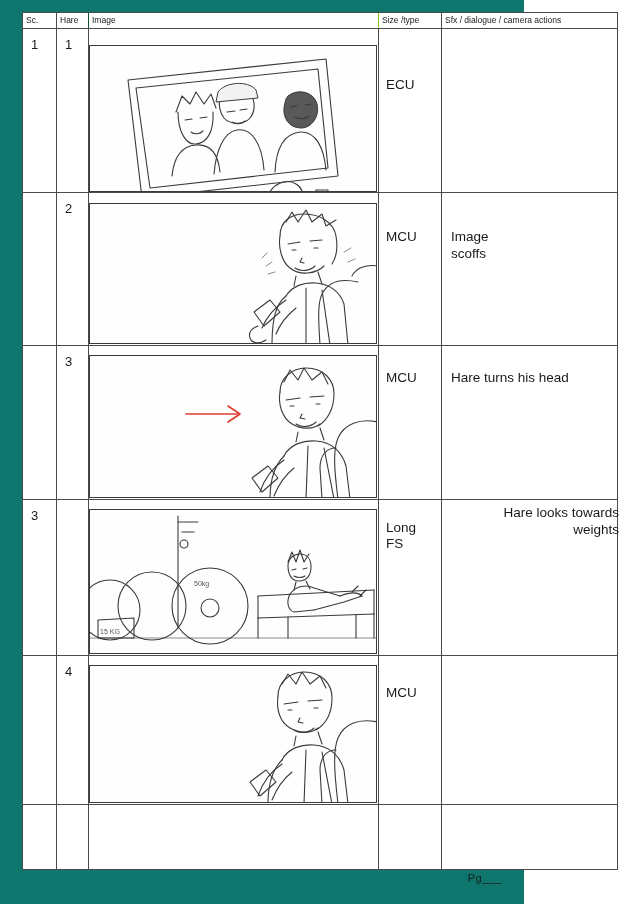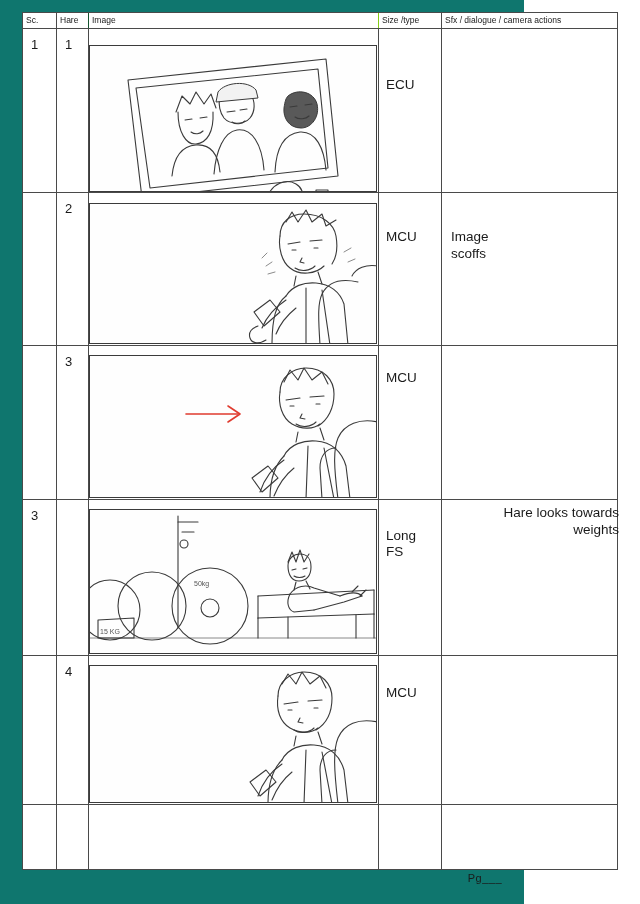--- a/index.html
+++ b/index.html
@@ -238,20 +238,21 @@
         <path class="sk-thin" d="M176 62 l6 -4 M178 70 l7 -2 M172 54 l5 -5"></path>
         <path class="sk-thin" d="M254 48 l7 -4 M258 58 l7 -3"></path>
       </svg>
     </div>
     <div class="row-sep" style="top:332px;"></div>
 
     <div class="row" style="top:333px; height:153px;">
       <div class="cell-sc"></div>
       <div class="cell-shot">3</div>
       <div class="cell-size" style="top:24px;">MCU</div>
+      <div class="cell-sfx" style="top:23px;">Hare turns his head</div>
     </div>
     <div class="frame" style="left:66px; top:342px; width:288px; height:143px;">
       <svg width="288" height="143" viewBox="0 0 288 143">
 
         <path class="sk" d="M288 66 C270 62 254 68 248 82 C243 94 244 112 248 143"></path>
         <path class="sk" d="M246 92 C236 92 230 100 230 112 L232 143"></path>
 
         <path class="sk" d="M194 26 L200 14 L208 24 L214 12 L222 24 L232 16 L238 28"></path>
         <path class="sk" d="M190 36 C190 22 202 12 216 12 C234 12 244 24 244 38 C244 52 238 64 228 70"></path>
         <path class="sk" d="M190 36 C188 48 192 62 202 68 C212 74 224 73 230 68"></path>
@@ -272,21 +273,21 @@
 
         <path class="arrow" d="M96 58 L148 58"></path>
         <path class="arrow" d="M138 50 L150 58 L138 66"></path>
       </svg>
     </div>
     <div class="row-sep" style="top:486px;"></div>
 
     <div class="row" style="top:487px; height:155px;">
       <div class="cell-sc">3</div>
       <div class="cell-shot"></div>
-      <div class="cell-size" style="top:20px;margin-top:8px;">Long
+      <div class="cell-size" style="top:20px;">Long
 FS</div>
       <div class="cell-sfx" style="top:4px;text-align:right;">Hare looks towards
 weights</div>
     </div>
     <div class="frame" style="left:66px; top:496px; width:288px; height:145px;">
       <svg width="288" height="145" viewBox="0 0 288 145">
 
         <path class="sk-thin" d="M0 128 L288 128"></path>
 
         <path class="sk" d="M88 6 L88 118"></path>

